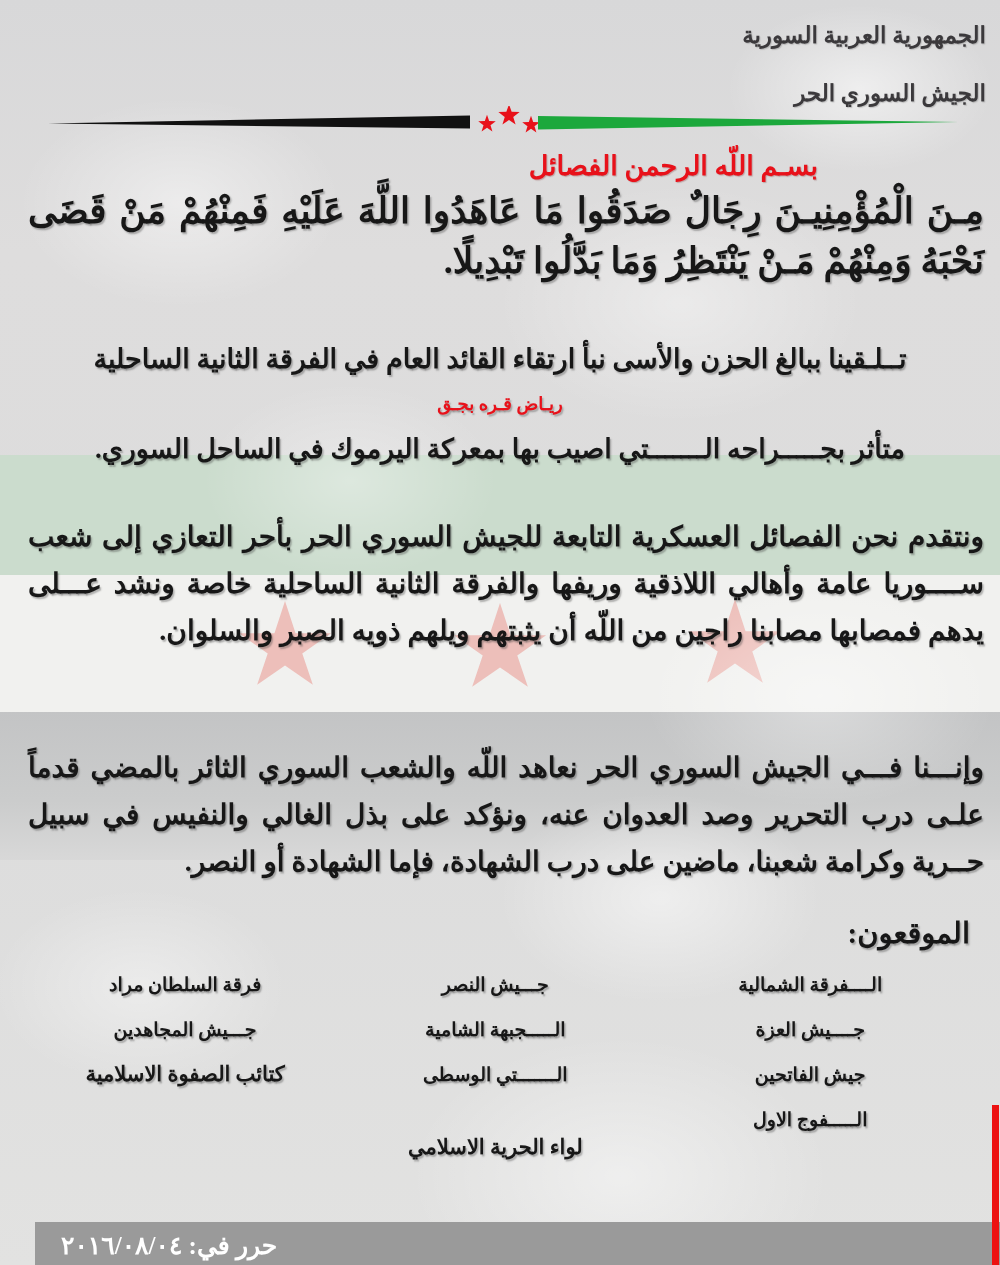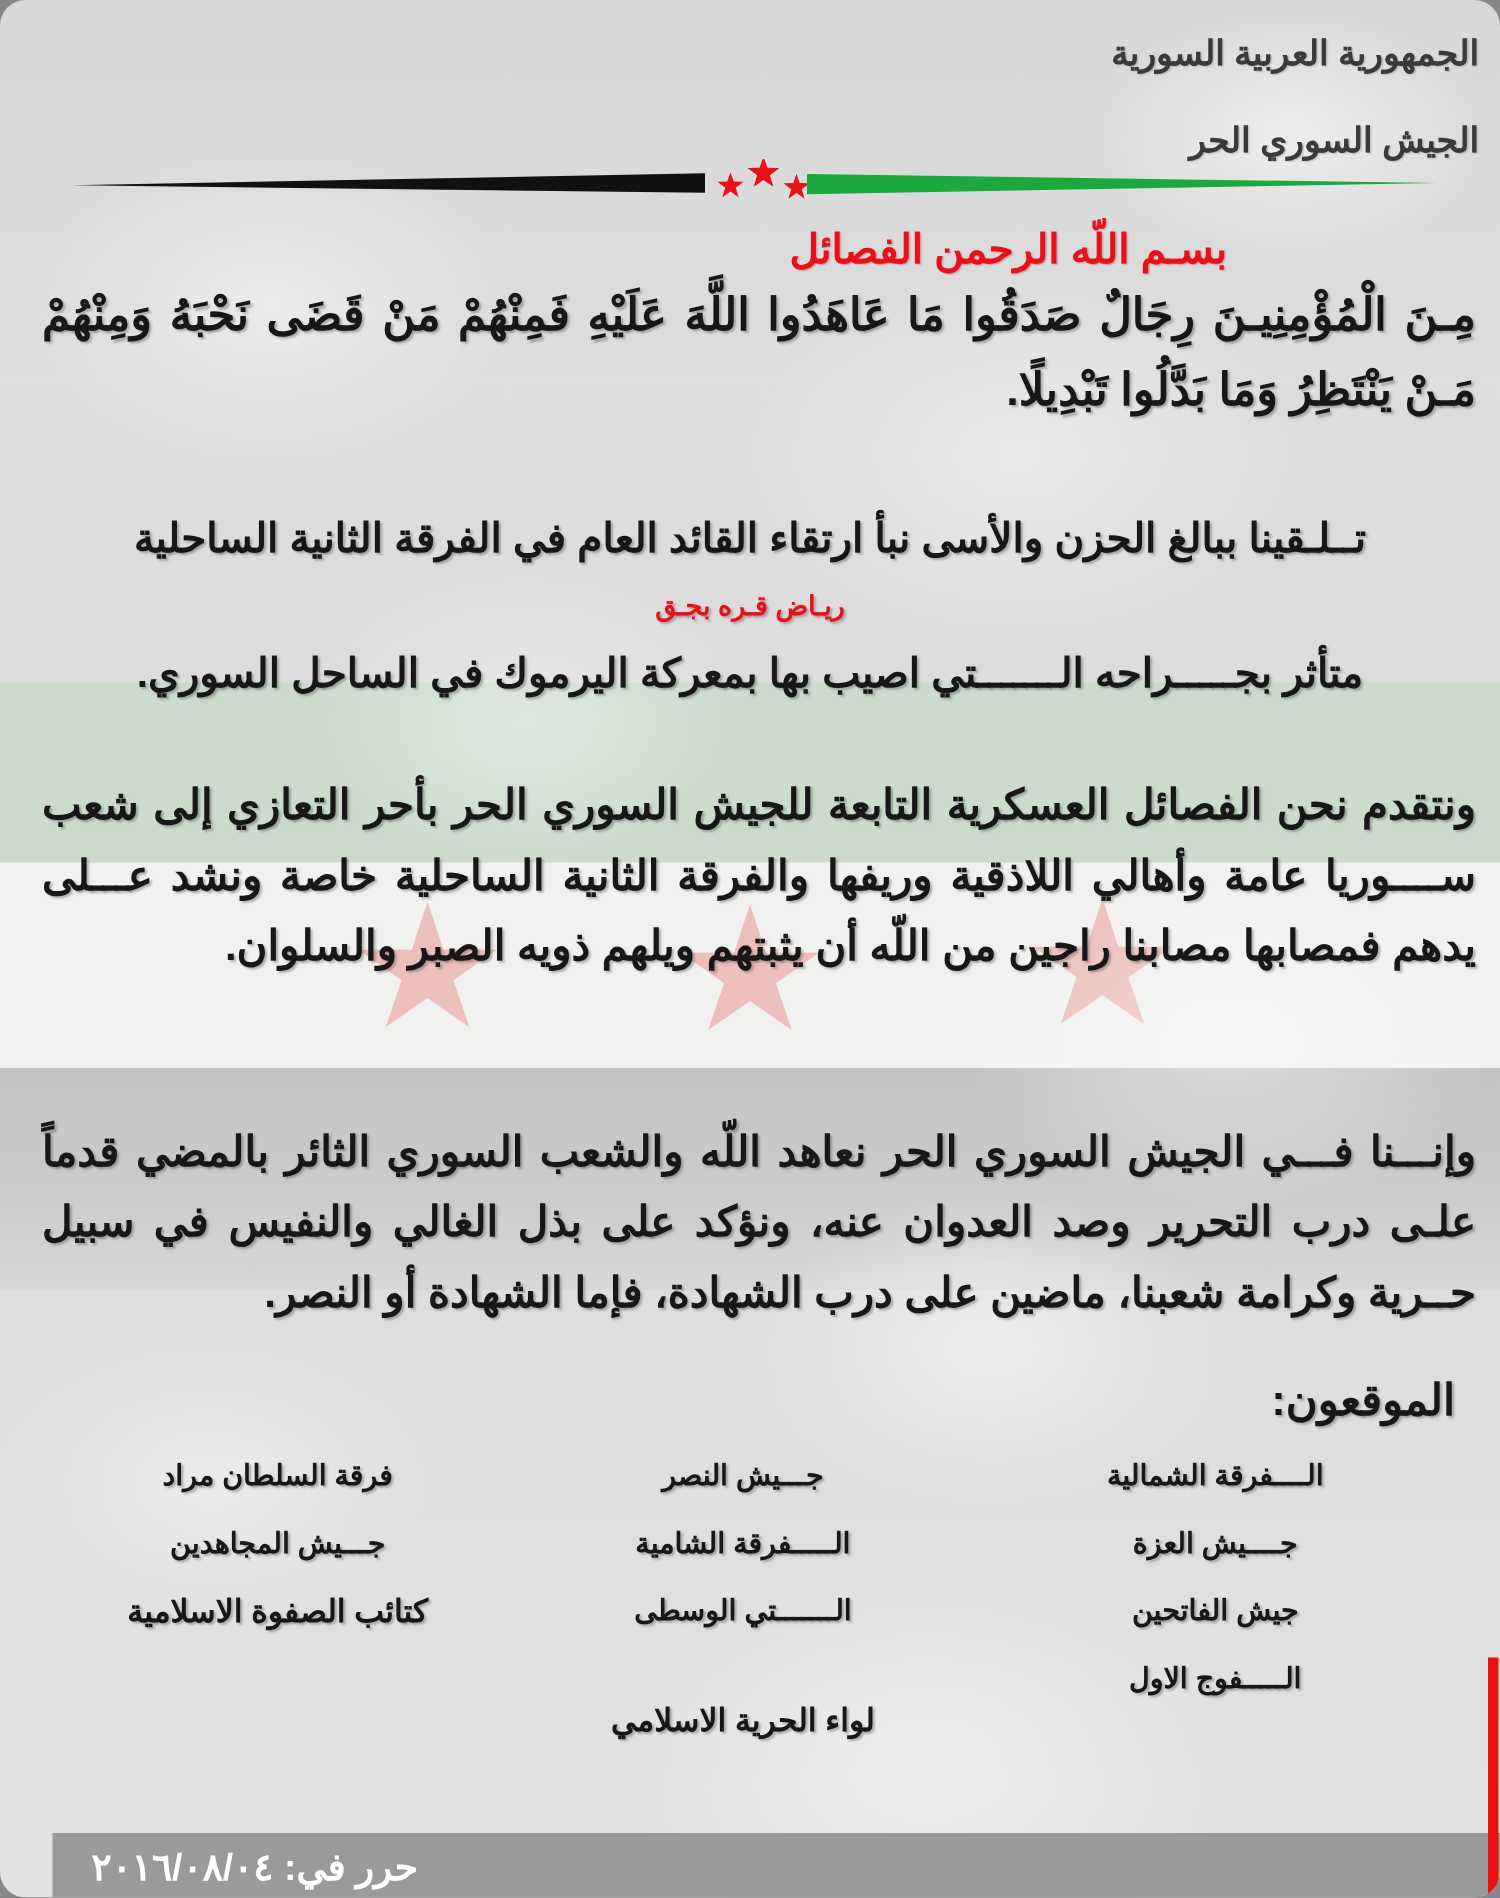--- a/index.html
+++ b/index.html
@@ -2,23 +2,22 @@
 <html lang="ar"><head>
 <meta charset="utf-8">
 <style>
   html,body{margin:0;padding:0;background:#888;}
   .page{
     position:relative;
     width:1000px;height:1265px;
     margin:0 auto;
     overflow:hidden;
     background:linear-gradient(180deg,#d8d8d9 0%,#dedddd 20%,#dcdcdc 60%,#e2e2e1 100%);
-    font-family:Liberation Sans, sans-serif;
+    font-family:Liberation Serif, serif;
     direction:rtl;
-    border-radius:17px;
   }
   
   .band-green{position:absolute;left:0;top:455px;width:100%;height:120px;background:#cbdccd;}
   .band-white{position:absolute;left:0;top:575px;width:100%;height:137px;background:#f1f1ef;}
   .band-gray{position:absolute;left:0;top:712px;width:100%;height:148px;
     background:linear-gradient(180deg,#c3c4c5 0%,#cbcccc 60%,#d8d8d8 100%);}
   .faded-star{
     position:absolute;width:96px;height:92px;
     background:rgba(231,122,113,.42);
     clip-path:polygon(50% 0%,61% 35%,98% 35%,68% 57%,79% 91%,50% 70%,21% 91%,32% 57%,2% 35%,39% 35%);
@@ -38,21 +37,21 @@
     radial-gradient(300px 200px at 62% 93%,rgba(255,255,255,.45),transparent 70%);}
   
   .hdr{position:absolute;right:14px;text-align:right;font-weight:bold;font-size:23px;
     color:#3b393c;text-shadow:1px 1px 1px rgba(70,70,70,.25);}
   .hdr1{top:22px;}
   .hdr2{top:80px;}
   .divider{position:absolute;left:0;top:106px;width:1000px;height:34px;}
   .red{color:#e8111a;}
   .btxt{color:#171717;font-weight:bold;text-shadow:1.5px 1.5px 1.5px rgba(60,60,60,.35);}
   .basmala{position:absolute;top:150px;right:182px;font-size:27px;text-shadow:1px 1px 1px rgba(120,40,40,.3);font-weight:bold;}
-  .verse{position:absolute;top:186px;right:16px;left:28px;font-size:30px;line-height:50px;text-align:justify;}
+  .verse{position:absolute;top:186px;right:16px;left:28px;font-size:36px;line-height:50px;text-align:justify;}
   .announce{position:absolute;top:337px;right:14px;left:14px;text-align:center;font-size:27px;line-height:45px;}
   .announce .ln{white-space:nowrap;}
   .martyr-name{font-size:18px;letter-spacing:1px;}
   .para{position:absolute;right:16px;left:28px;font-size:28px;line-height:47px;text-align:justify;}
   .condolence{top:513px;}
   .pledge{top:744px;}
   .sig-heading{position:absolute;top:916px;right:30px;font-size:29px;}
   .sig-grid{position:absolute;top:962px;right:30px;left:30px;
     display:grid;grid-template-columns:34% 33% 33%;grid-auto-rows:45px;}
   .sig-cell{text-align:center;font-size:19px;line-height:45px;white-space:nowrap;}
@@ -109,21 +108,21 @@
   <div class="para condolence btxt">ونتقدم نحن الفصائل العسكرية التابعة للجيش السوري الحر بأحر التعازي إلى شعب ســــوريا عامة وأهالي اللاذقية وريفها والفرقة الثانية الساحلية خاصة ونشد عـــلى يدهم فمصابها مصابنا راجين من اللّه أن يثبتهم ويلهم ذويه الصبر والسلوان.</div>
 
   <div class="para pledge btxt">وإنـــنا فـــي الجيش السوري الحر نعاهد اللّه والشعب السوري الثائر بالمضي قدماً علـى درب التحرير وصد العدوان عنه، ونؤكد على بذل الغالي والنفيس في سبيل حــرية وكرامة شعبنا، ماضين على درب الشهادة، فإما الشهادة أو النصر.</div>
 
   <div class="sig-heading btxt">الموقعون:</div>
   <div class="sig-grid">
     <div class="sig-cell btxt">الــــفرقة الشمالية</div>
     <div class="sig-cell btxt">جـــيش النصر</div>
     <div class="sig-cell btxt">فرقة السلطان مراد</div>
     <div class="sig-cell btxt">جــــيش العزة</div>
-    <div class="sig-cell btxt">الـــــفرقة الشامية</div>
+    <div class="sig-cell btxt">الـــــجبهة الشامية</div>
     <div class="sig-cell btxt">جـــيش المجاهدين</div>
     <div class="sig-cell btxt">جيش الفاتحين</div>
     <div class="sig-cell btxt">الـــــــتي الوسطى</div>
     <div class="sig-cell btxt sig-sm">كتائب الصفوة الاسلامية</div>
     <div class="sig-cell btxt">الـــــفوج الاول</div>
     <div class="sig-cell btxt sig-md">لواء الحرية الاسلامي</div>
   </div>
 
   <div class="footer-bar">
     <div class="footer-date">حرر في: ٢٠١٦/٠٨/٠٤</div>

